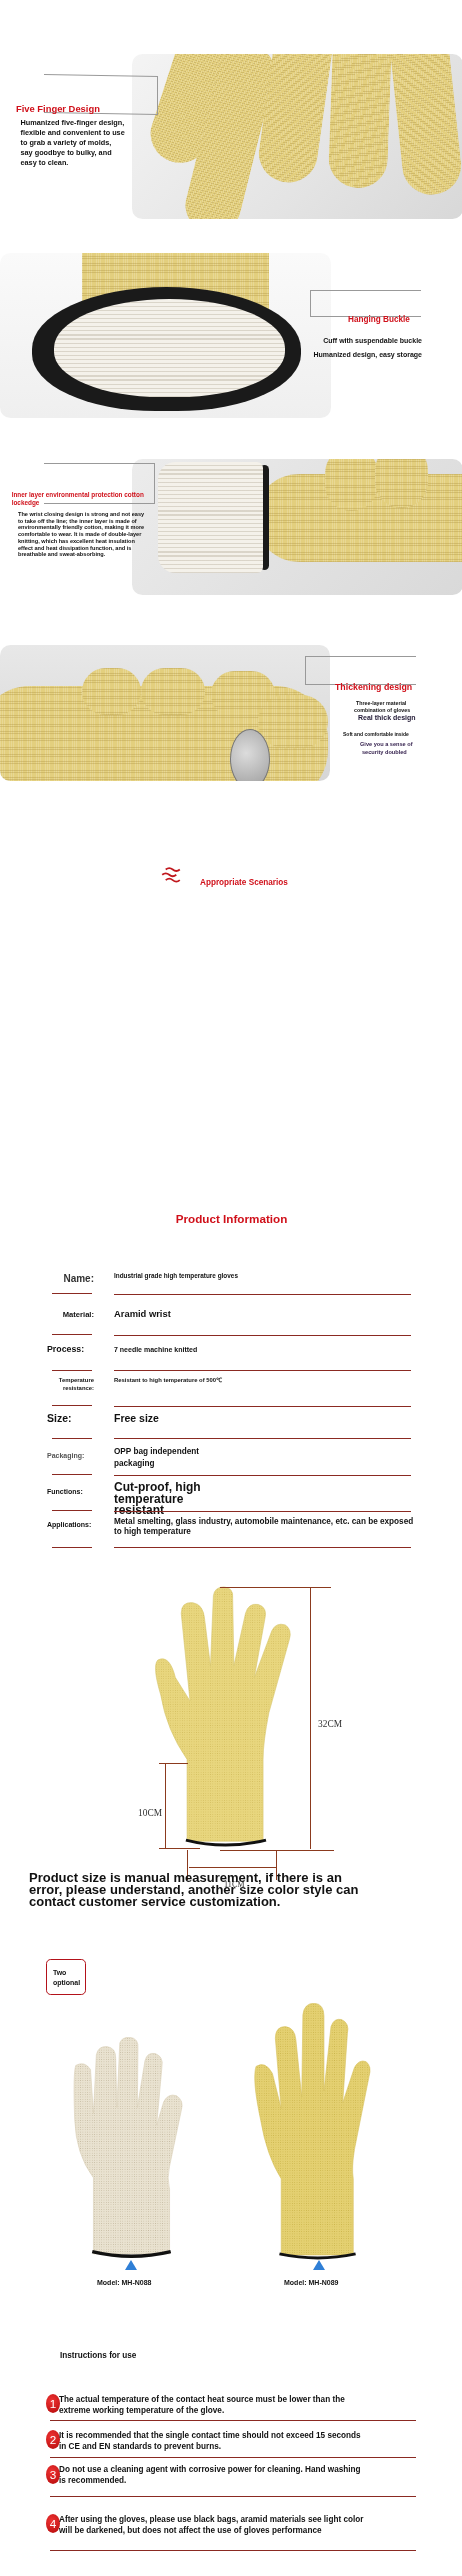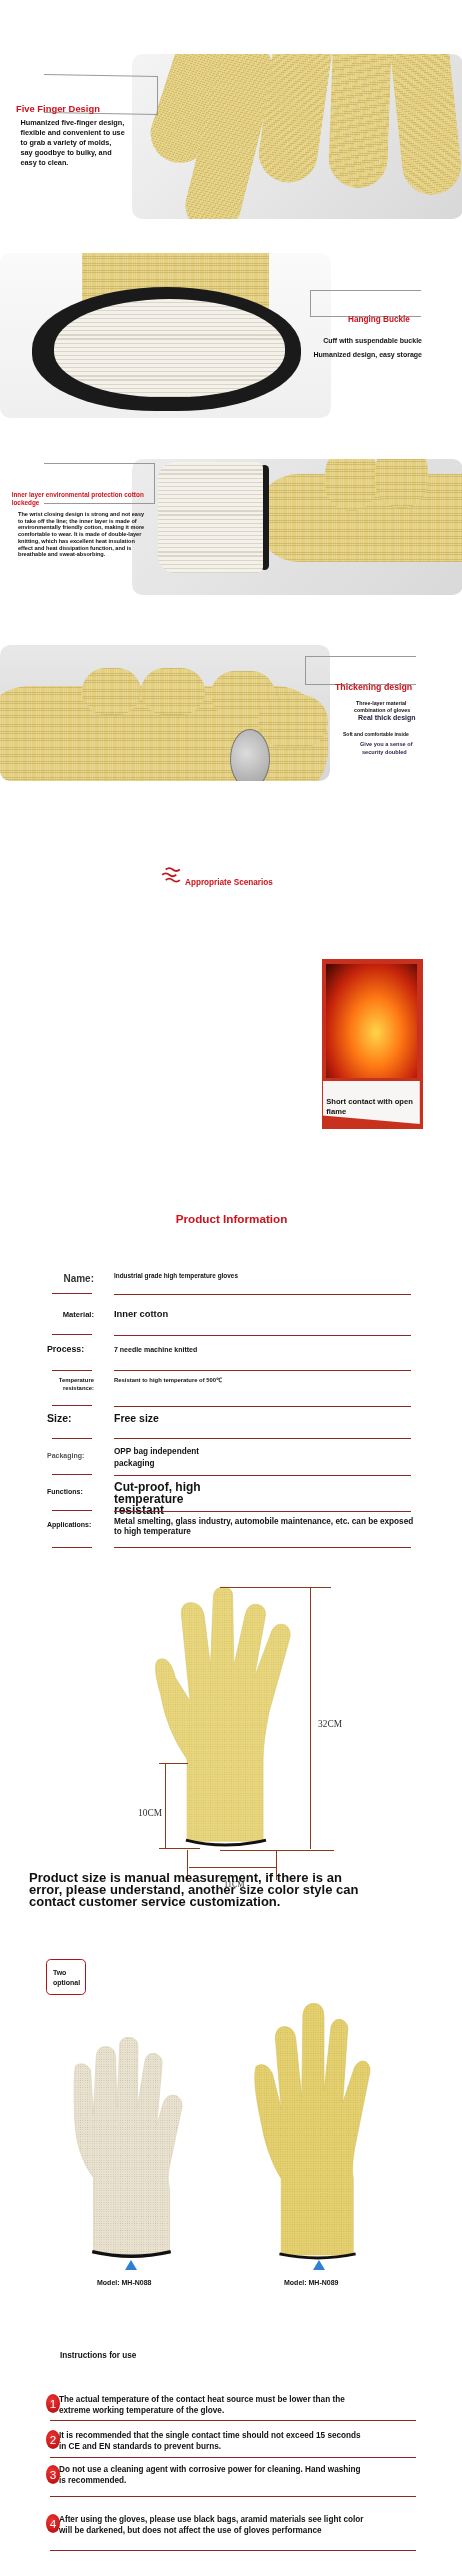--- a/index.html
+++ b/index.html
@@ -105,49 +105,45 @@
   <div class="abs red bold" style="left:335px; top:666px; font-size:8.8px;">Thickening design</div>
   <div class="abs bold" style="left:356px; top:700px; font-size:5.3px;">Three-layer material</div>
   <div class="abs bold" style="left:354px; top:707px; font-size:5.3px;">combination of gloves</div>
   <div class="abs bold" style="left:358px; top:714px; font-size:7px; color:#221a35;">Real thick design</div>
   <div class="abs bold" style="left:343px; top:731px; font-size:5px;">Soft and comfortable inside</div>
   <div class="abs bold" style="left:360px; top:741px; font-size:5.6px; color:#301c4a;">Give you a sense of</div>
   <div class="abs bold" style="left:362px; top:749px; font-size:5.6px; color:#301c4a;">security doubled</div>
 </section>
 
 <section>
-  <div class="abs" style="left:161px; top:862px; display:flex; align-items:center; gap:4px;">
+  <div class="abs" style="left:161px; top:862px; display:flex; align-items:center; gap:19px;">
     <svg width="20" height="17.6" viewBox="0 0 34 30">
       <path d="M8 6 Q14 1 20 6 T32 6" stroke="#c0171d" stroke-width="3" fill="none"></path>
       <path d="M2 15 Q8 10 14 15 T26 15" stroke="#c0171d" stroke-width="3" fill="none"></path>
       <path d="M8 24 Q14 19 20 24 T32 24" stroke="#c0171d" stroke-width="3" fill="none"></path>
     </svg>
     <span class="red bold" style="font-size:8.2px;">Appropriate Scenarios</span>
   </div>
 
   <div class="scen-frame">
-    <div class="scen-card" style="left:297px;">
-      <div class="scen-photo" style="background:radial-gradient(ellipse at 55% 60%,#ffd54a 0%,#ff7a14 35%,#c2210a 70%,#3a0502 100%);"></div>
-      <div class="scen-label">Short contact with open flame</div>
-    </div>
   </div>
 </section>
 
 <section>
   <div class="abs red bold" style="left:0; width:463px; text-align:center; top:1196px; font-size:11.7px;">Product Information</div>
 
   <div class="info-row" style="top:1271px;">
     <div class="info-label" style="top:2.3px; font-size:10px; color:#333;">Name:</div>
     <div class="info-value" style="width:135px; font-size:6.4px; line-height:9.4px;">Industrial grade high temperature gloves</div>
     <div class="info-line-l" style="top:22px;"></div>
       <div class="info-line-r" style="top:23px;"></div>
   </div>
   <div class="info-row" style="top:1308px;">
     <div class="info-label" style="top:2.3px; font-size:7.6px;">Material:</div>
-    <div class="info-value" style="font-size:9.4px;">Inner cotton</div>
+    <div class="info-value" style="font-size:9.4px;">Aramid wrist</div>
     <div class="info-line-l" style="top:26px;"></div>
       <div class="info-line-r" style="top:27px;"></div>
   </div>
   <div class="info-row" style="top:1344px;">
     <div class="info-label" style="top:0; font-size:8.8px; text-align:left; left:0;">Process:</div>
     <div class="info-value" style="top:1.8px; font-size:7px;">7 needle machine knitted</div>
     <div class="info-line-l" style="top:26px;"></div>
       <div class="info-line-r" style="top:26px;"></div>
   </div>
   <div class="info-row" style="top:1376px;">

